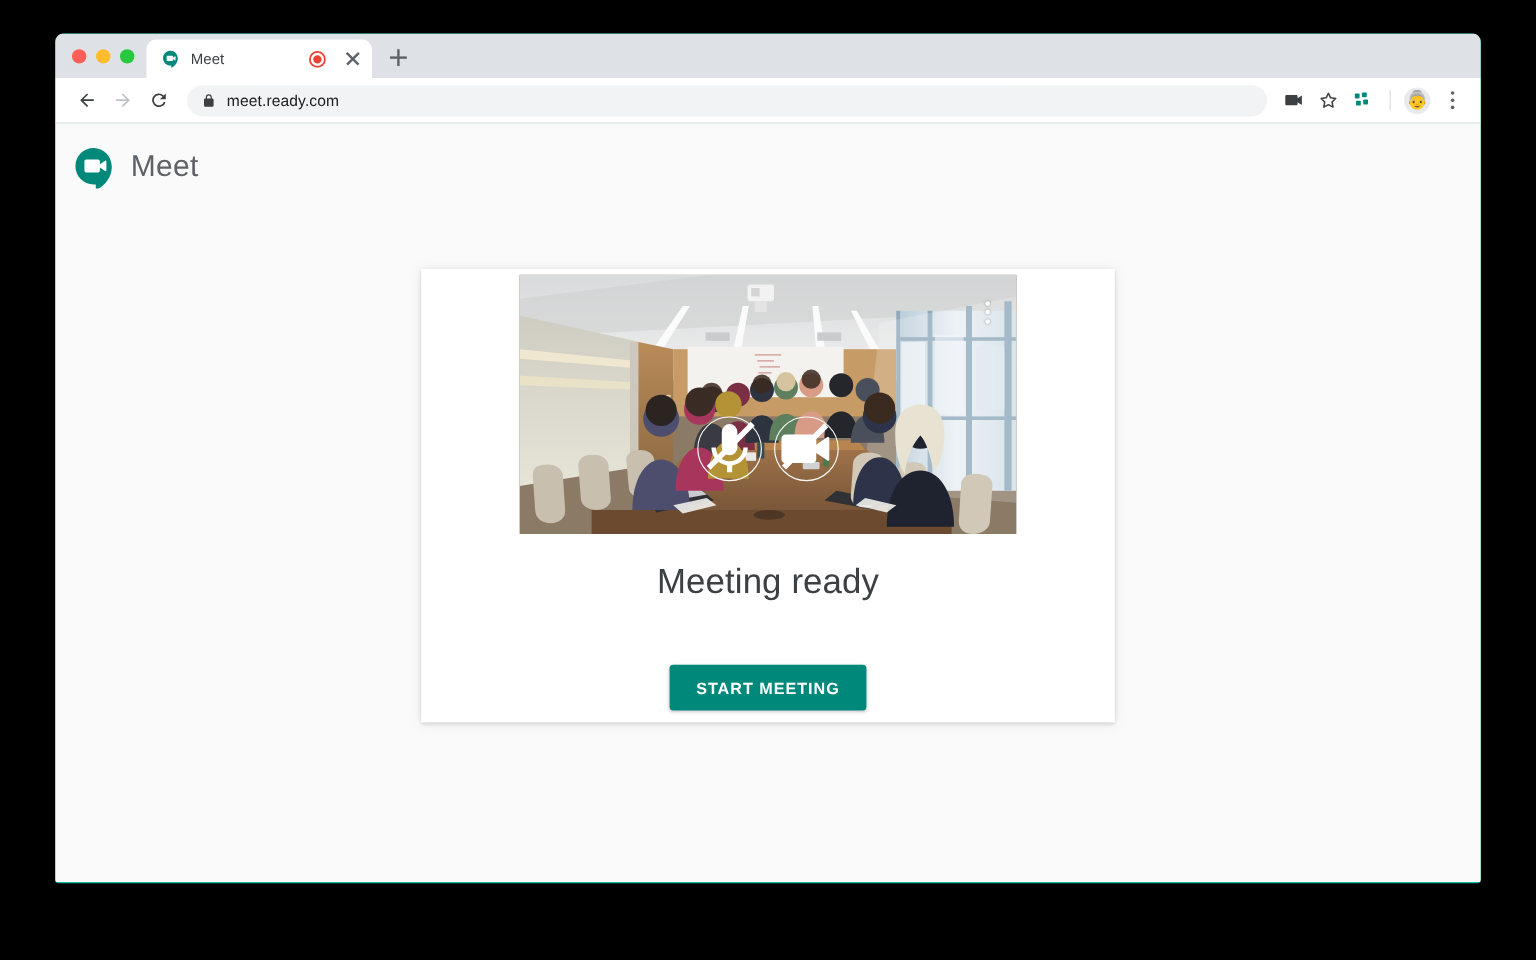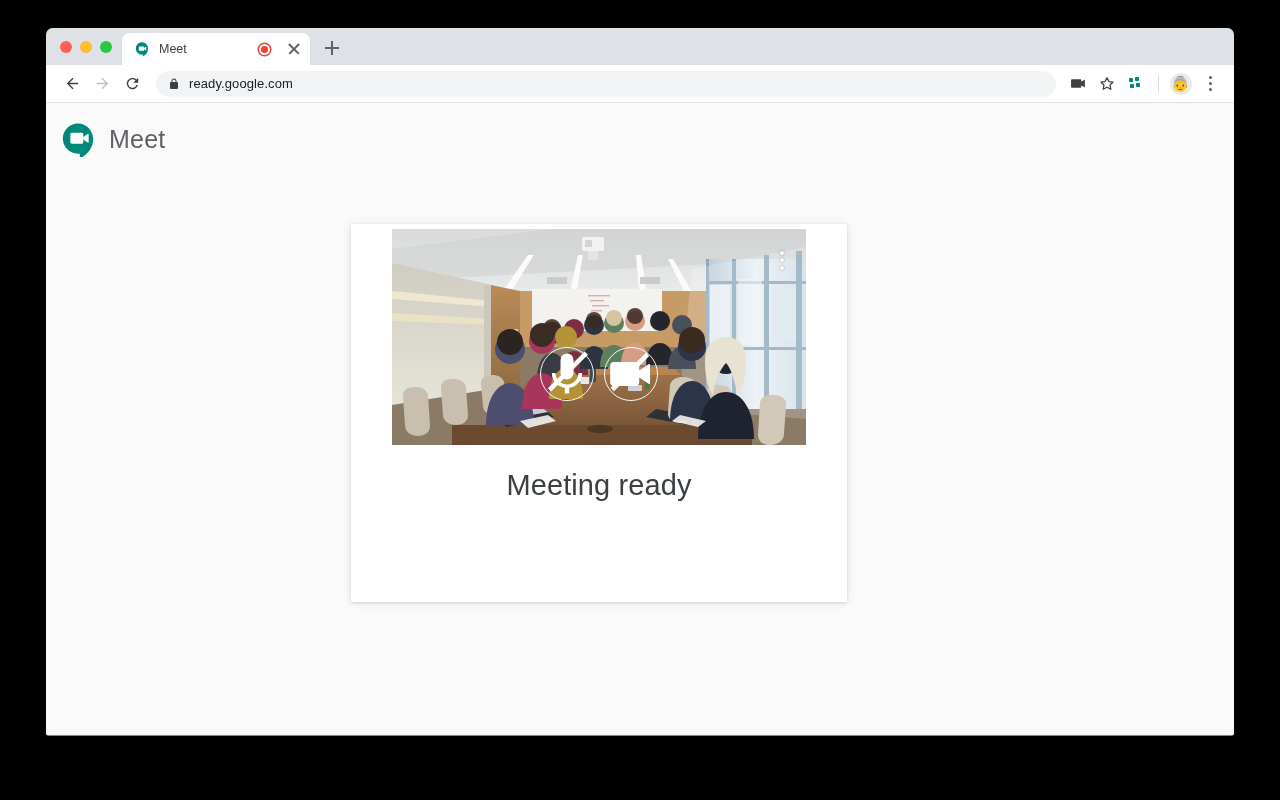--- a/index.html
+++ b/index.html
@@ -190,21 +190,21 @@
     color: #5f6368;
     font-weight: 400;
     letter-spacing: 0.2px;
   }
 
   
   .meeting-card {
     position: absolute;
     left: 305px;
     top: 121px;
-    width: 496px;
+    width: 578px;
     height: 378px;
     background: #ffffff;
     box-shadow: 0 1px 3px rgba(0,0,0,0.13), 0 1px 10px rgba(0,0,0,0.08);
   }
 
   .video-preview {
     position: relative;
     width: 414px;
     height: 216px;
     margin: 5px auto 0;
@@ -318,21 +318,21 @@
     <div class="nav-btn">
       <svg width="17" height="17" viewBox="0 0 24 24">
         <path d="M17.6 6.4A8 8 0 1 0 19.7 14h-2.1a6 6 0 1 1-1.4-6.2L13 11h7V4z" fill="#3c4043"></path>
       </svg>
     </div>
 
     <div class="omnibox">
       <svg width="12" height="12" viewBox="0 0 24 24">
         <path d="M18 8h-1V6a5 5 0 0 0-10 0v2H6a2 2 0 0 0-2 2v10a2 2 0 0 0 2 2h12a2 2 0 0 0 2-2V10a2 2 0 0 0-2-2zM9 6a3 3 0 0 1 6 0v2H9z" fill="#3c4043"></path>
       </svg>
-      <span class="omnibox-url">ready.google.com</span>
+      <span class="omnibox-url">meet.ready.com</span>
     </div>
 
     <div class="toolbar-icons">
       <div class="tb-icon">
         <svg width="17" height="17" viewBox="0 0 24 24">
           <path d="M3 6h11.5c.8 0 1.5.7 1.5 1.5v2.2l4.4-3c.3-.2.6 0 .6.3v9.9c0 .4-.4.6-.6.4L16 14.3v2.2c0 .8-.7 1.5-1.5 1.5H3c-.8 0-1.5-.7-1.5-1.5v-9C1.5 6.7 2.2 6 3 6z" fill="#3c4043"></path>
         </svg>
       </div>
       <div class="tb-icon">
         <svg width="18" height="18" viewBox="0 0 24 24">
@@ -574,15 +574,18 @@
             <svg width="26" height="26" viewBox="0 0 24 24">
               <path d="M4 6.5h10.2c.9 0 1.6.7 1.6 1.6v2.3l4.3-2.9c.3-.2.7 0 .7.4v8.2c0 .4-.4.6-.7.4l-4.3-2.9v2.3c0 .9-.7 1.6-1.6 1.6H4c-.9 0-1.6-.7-1.6-1.6V8.1c0-.9.7-1.6 1.6-1.6z" fill="#ffffff"></path>
               <rect x="2.6" y="18.4" width="23" height="2.2" transform="rotate(-45 2.6 18.4)" fill="#ffffff"></rect>
             </svg>
           </div>
         </div>
       </div>
 
       <div class="card-title">Meeting ready</div>
 
+      <div class="start-btn-wrap">
+        <button class="start-btn">START MEETING</button>
+      </div>
     </div>
   </div>
 </div>
 
 </body></html>

